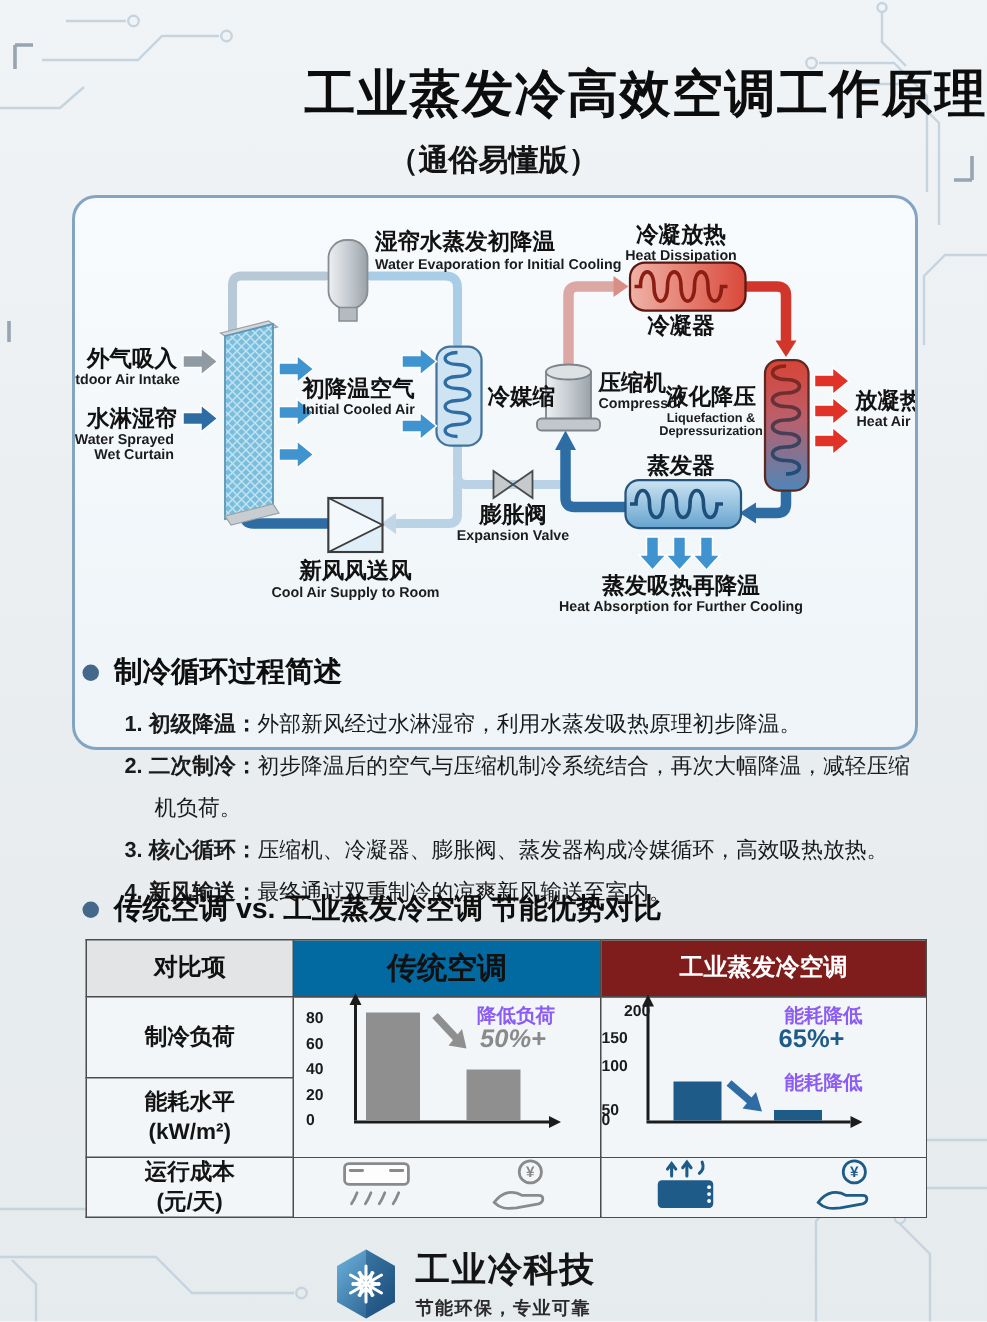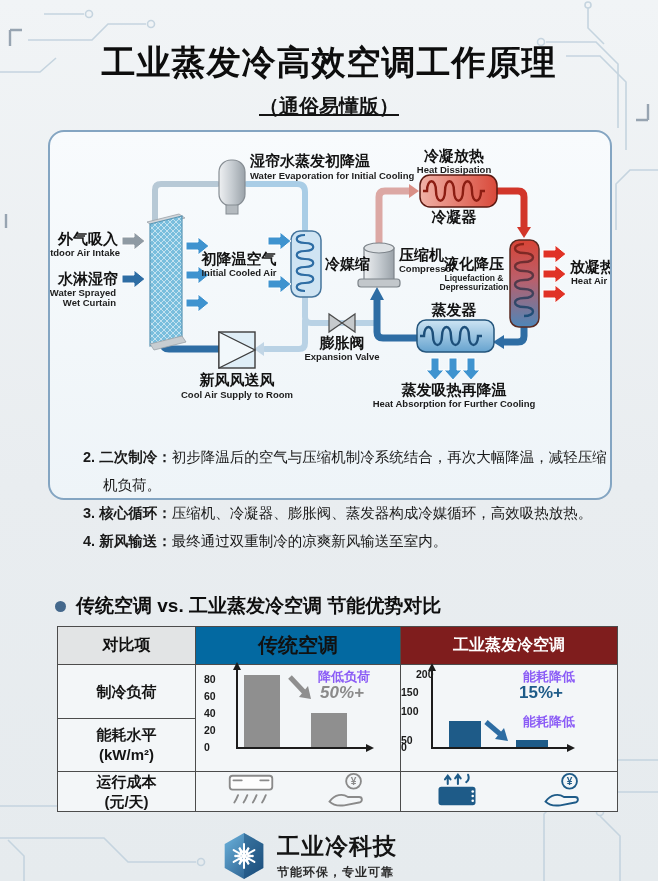--- a/index.html
+++ b/index.html
@@ -1,22 +1,22 @@
 <!DOCTYPE html>
 <html><head>
 <meta charset="utf-8">
 <style>
   html,body{margin:0;padding:0;}
   body{width:658px;height:881px;position:relative;overflow:hidden;
        font-family:"Liberation Sans","DejaVu Sans",sans-serif;
        background:linear-gradient(180deg,#f1f4f6 0%,#e9edf0 55%,#e6ebee 100%);color:#111;}
   .abs{position:absolute;}
   
-  .title{left:0;top:40px;width:658px;text-align:center;font-size:34px;font-weight:800;letter-spacing:1px;color:#0d0d0d;}
-  .subtitle{left:0;top:93px;width:658px;text-align:center;font-size:20px;font-weight:700;color:#141414;text-decoration:underline;}
+  .title{left:0;top:40px;width:658px;text-align:right;font-size:34px;font-weight:800;letter-spacing:1px;color:#0d0d0d;}
+  .subtitle{left:0;top:93px;width:658px;text-align:center;font-size:20px;font-weight:700;color:#141414;}
   
   .panel{left:48px;top:130px;width:564px;height:370px;border:2px solid #84a5c2;border-radius:16px;
          background:linear-gradient(180deg,#f8fbfd,#eef4f8);box-sizing:border-box;overflow:hidden;}
   .panel svg{display:block;}
   
   .sec-head{display:flex;align-items:center;gap:10px;}
   .sec-dot{width:11px;height:11px;border-radius:50%;background:#44688c;flex:0 0 auto;}
   .sec-title{font-size:19px;font-weight:800;color:#0e0e0e;}
   .sec1{left:55px;top:435px;width:560px;}
   .plist{margin:8px 0 0 28px;padding:0;list-style:none;width:530px;}
@@ -238,21 +238,26 @@
 
   <text class="zh" x="292" y="216" text-anchor="middle">膨胀阀</text>
   <text class="en" x="292" y="228" text-anchor="middle">Expansion Valve</text>
 
   <text class="zh" x="187" y="253" text-anchor="middle">新风风送风</text>
   <text class="en" x="187" y="266" text-anchor="middle">Cool Air Supply to Room</text>
 </svg>
 </div>
 
 <div class="abs sec1">
+  <div class="sec-head">
+    <span class="sec-dot"></span>
+    <span class="sec-title">制冷循环过程简述</span>
+  </div>
   <ul class="plist">
+    <li><b><span>1.</span> <span>初级降温：</span></b><span>外部新风经过水淋湿帘，利用水蒸发吸热原理初步降温。</span></li>
     <li><b><span>2.</span> <span>二次制冷：</span></b><span>初步降温后的空气与压缩机制冷系统结合，再次大幅降温，减轻压缩机负荷。</span></li>
     <li><b><span>3.</span> <span>核心循环：</span></b><span>压缩机、冷凝器、膨胀阀、蒸发器构成冷媒循环，高效吸热放热。</span></li>
     <li><b><span>4.</span> <span>新风输送：</span></b><span>最终通过双重制冷的凉爽新风输送至室内。</span></li>
   </ul>
 </div>
 
 <div class="abs sec2">
   <div class="sec-head">
     <span class="sec-dot"></span>
     <span class="sec-title">传统空调 vs. 工业蒸发冷空调 节能优势对比</span>
@@ -297,21 +302,21 @@
             <div class="tick" style="left: 0px; top: 21.25px;">150</div>
             <div class="tick" style="left: 15px; top: 3px;">200</div>
             <div class="axis-v" style="left: 30px; top: 1.7px; height: 80.3px;"></div>
             <div class="arr-up" style="left: 26.8px; top: -6.3px;"></div>
             <div class="axis-h" style="left: 30px; top: 82px; width: 136px;"></div>
             <div class="arr-right" style="left: 166px; top: 78.8px;"></div>
             <div class="bar" style="left: 48px; top: 56.45px; width: 32px; height: 25.55px; background: rgb(30, 91, 136);"></div>
             <div class="bar" style="left: 115px; top: 74.7px; width: 32px; height: 7.3px; background: rgb(30, 91, 136);"></div>
           </div>
       <div class="ann-zh" style="left:106px;top:3px;">能耗降低</div>
-      <div class="ann-big" style="left:98px;top:18px;color:#1e5b88;">15%+</div>
+      <div class="ann-big" style="left:98px;top:18px;color:#1e5b88;">65%+</div>
       <div class="ann-zh" style="left:106px;top:48px;">能耗降低</div>
       <svg class="ann-arrow" style="left:82px;top:54px;" width="30" height="26" viewBox="0 0 30 26">
         <path d="M3,3 L17,15" stroke="#2d6da3" stroke-width="5" fill="none"></path>
         <polygon points="12,20 25,22 21,9" fill="#2d6da3"></polygon>
       </svg>
     </td>
   </tr>
   <tr style="height:53px;">
     <td class="rowlab"><span>能耗水平</span><br><span>(kW/m²)</span></td>
   </tr>

